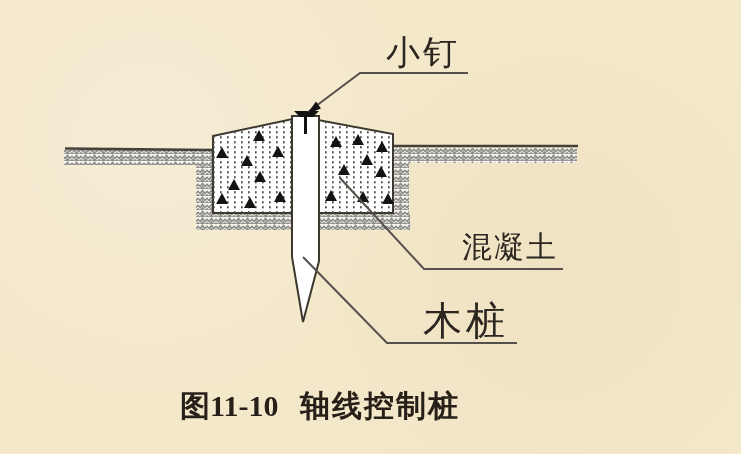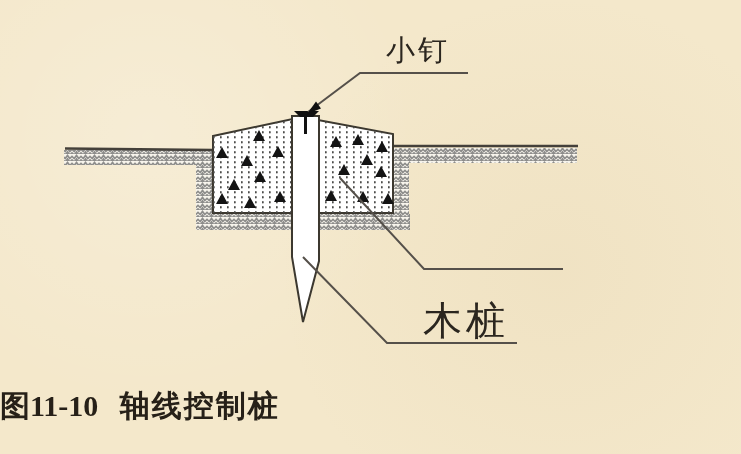--- a/index.html
+++ b/index.html
@@ -25,26 +25,26 @@
       var(--bg);
   }
   svg.diagram{position:absolute;left:0;top:0;}
   .lbl{
     position:absolute;
     color:var(--text);
     font-family:"Liberation Serif","DejaVu Serif",serif;
     white-space:nowrap;
     line-height:1;
   }
-  .lbl-nail{left:386px;top:36px;font-size:29px;letter-spacing:3px;}
+  .lbl-nail{left:386px;top:36px;font-size:34px;letter-spacing:3px;}
   .lbl-concrete{left:462px;top:232px;font-size:30px;letter-spacing:2px;}
   .lbl-stake{left:423px;top:301px;font-size:39px;letter-spacing:4px;}
   .caption{
     position:absolute;left:0;top:386px;width:640px;
-    text-align:left;
+    text-align:center;
     font-size:30px;font-weight:bold;color:#262018;
     font-family:"Liberation Serif","DejaVu Serif",serif;
   }
   .caption .num{letter-spacing:0px;}
   .caption .ttl{margin-left:14px;letter-spacing:2px;}
 </style>
 </head>
 <body>
 
 <div class="canvas">
@@ -108,20 +108,21 @@
 
     <g fill="none" stroke="#55504a" stroke-width="2">
       <polyline points="308,112 360,73 468,73"></polyline>
       <polyline points="340,178 424,269 563,269"></polyline>
       <polyline points="303,257 387,343 517,343"></polyline>
     </g>
     <polygon points="307,114 316,101.5 321,108.5" fill="#111111"></polygon>
   </svg>
 
   <div class="lbl lbl-nail">小钉</div>
+  <div class="lbl lbl-concrete">混凝土</div>
   <div class="lbl lbl-stake">木桩</div>
 
   <div class="caption">
     <span class="num">图11-10</span>
     <span class="ttl">轴线控制桩</span>
   </div>
 
 </div>
 
 </body></html>

